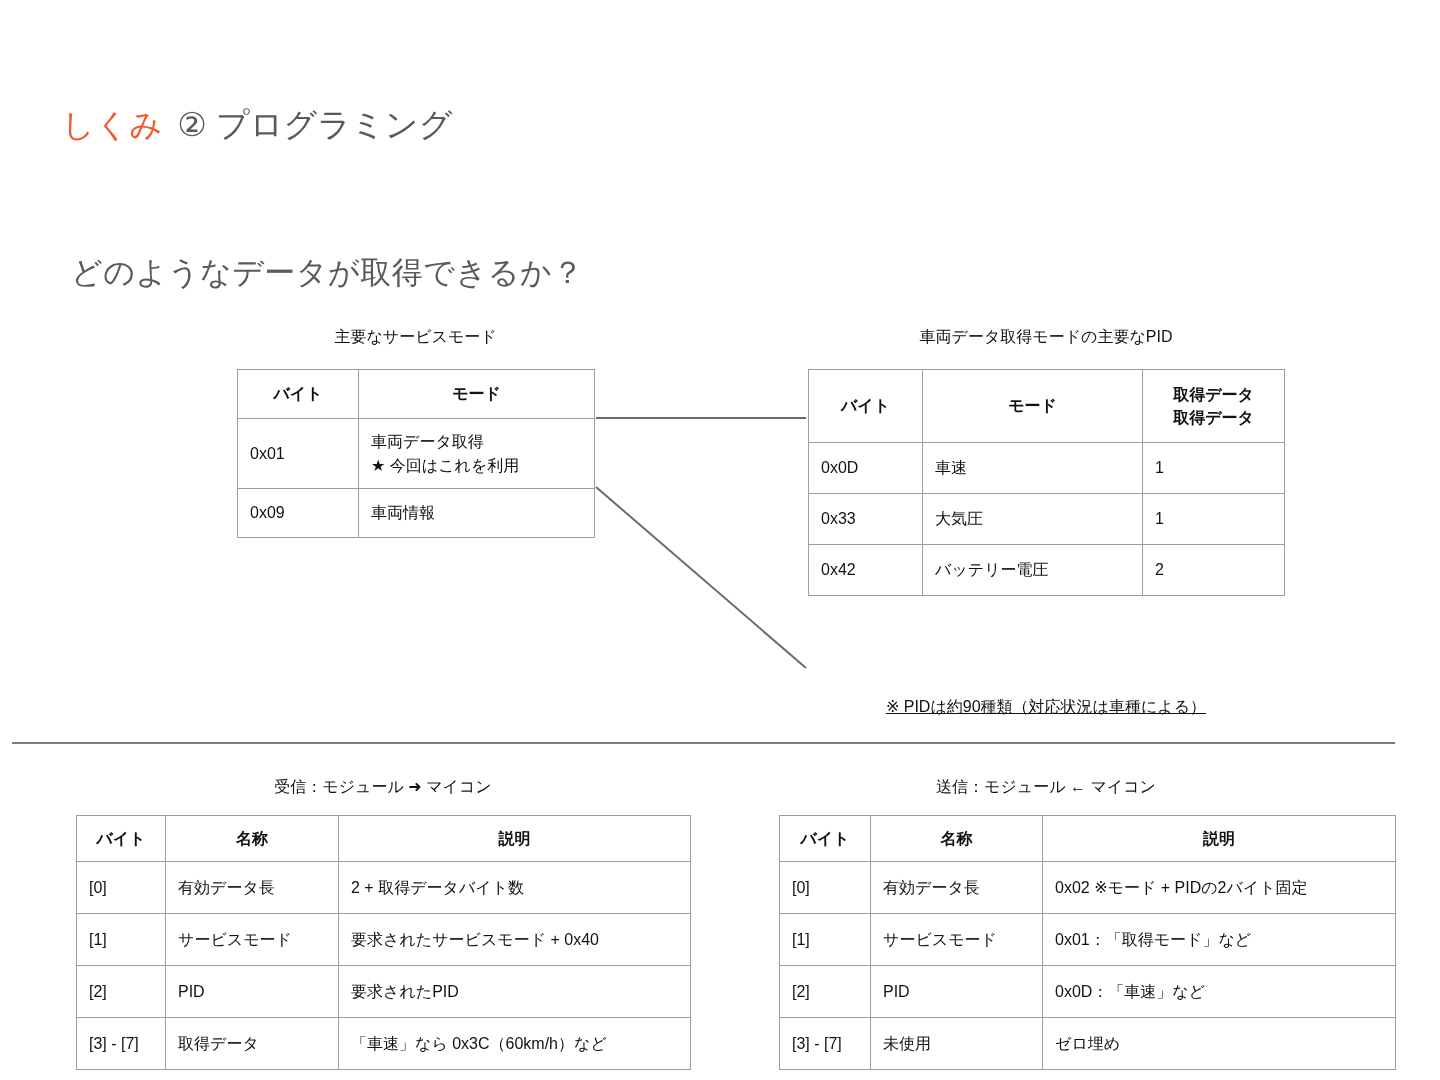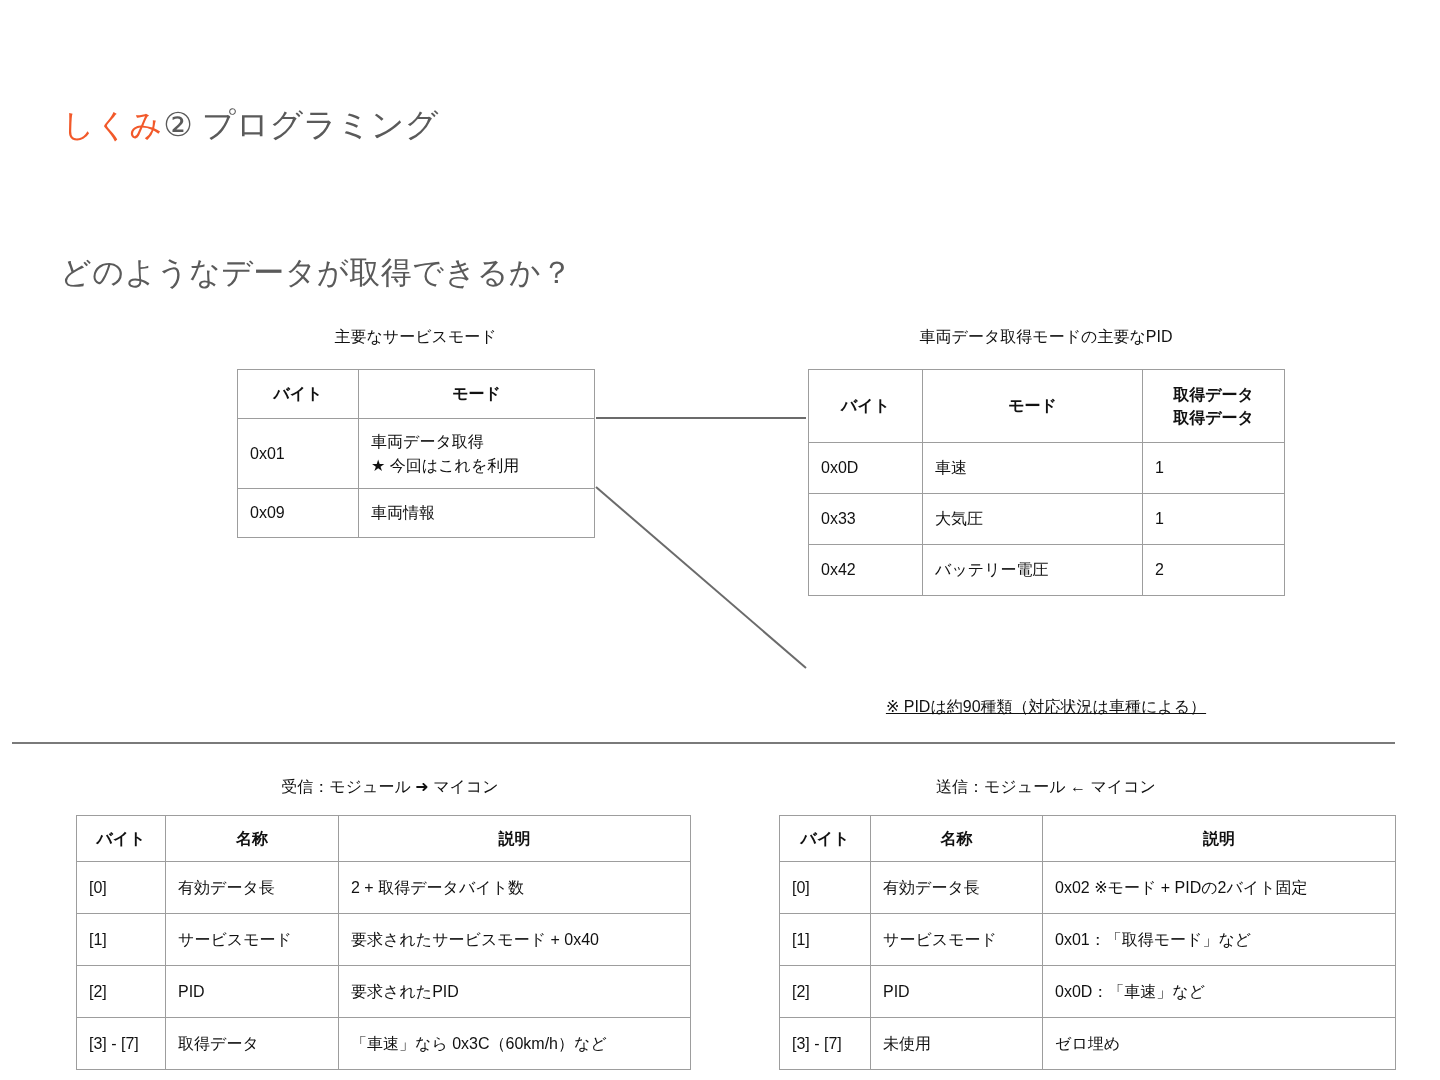--- a/index.html
+++ b/index.html
@@ -29,27 +29,27 @@
     font-size: 32px;
     color: #F2592A;
     font-weight: 400;
     letter-spacing: 1px;
     line-height: 1;
   }
   .title-sub {
     font-size: 33px;
     color: #5a5a5a;
     font-weight: 400;
-    margin-left: 0;
+    margin-left: 14px;
     line-height: 1;
   }
 
   .section-question {
     position: absolute;
-    left: 60px;
+    left: 71px;
     top: 252px;
     font-size: 31px;
     color: #5a5a5a;
     letter-spacing: 0.5px;
     white-space: nowrap;
   }
 
   
   .tbl-caption {
     position: absolute;
@@ -122,21 +122,21 @@
   #divider {
     position: absolute;
     left: 12px;
     top: 742px;
     width: 1383px;
     height: 2px;
     background: #7a7a7a;
   }
 
   
-  #tbl-rx-caption { left: 83px; top: 777px; width: 614px; }
+  #tbl-rx-caption { left: 76px; top: 777px; width: 614px; }
   #tbl-rx { left: 76px; top: 815px; width: 614px; }
   #tbl-rx col.c0 { width: 89px; }
   #tbl-rx col.c1 { width: 173px; }
   #tbl-rx col.c2 { width: 352px; }
   #tbl-rx th { height: 45px; }
   #tbl-rx tbody td { height: 51px; }
 
   
   #tbl-tx-caption { left: 738px; top: 777px; width: 616px; }
   #tbl-tx { left: 779px; top: 815px; width: 616px; }

